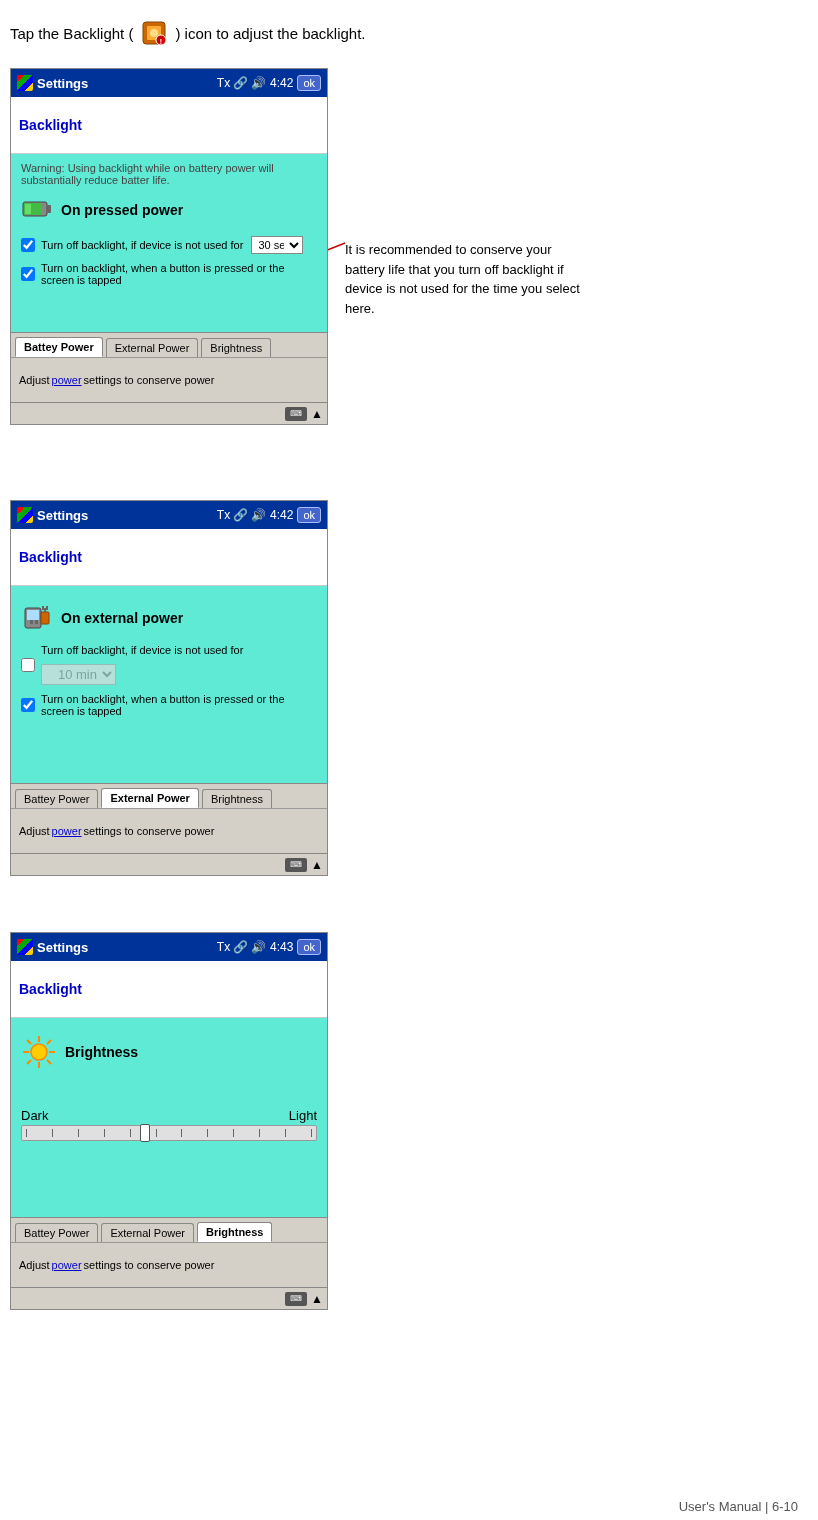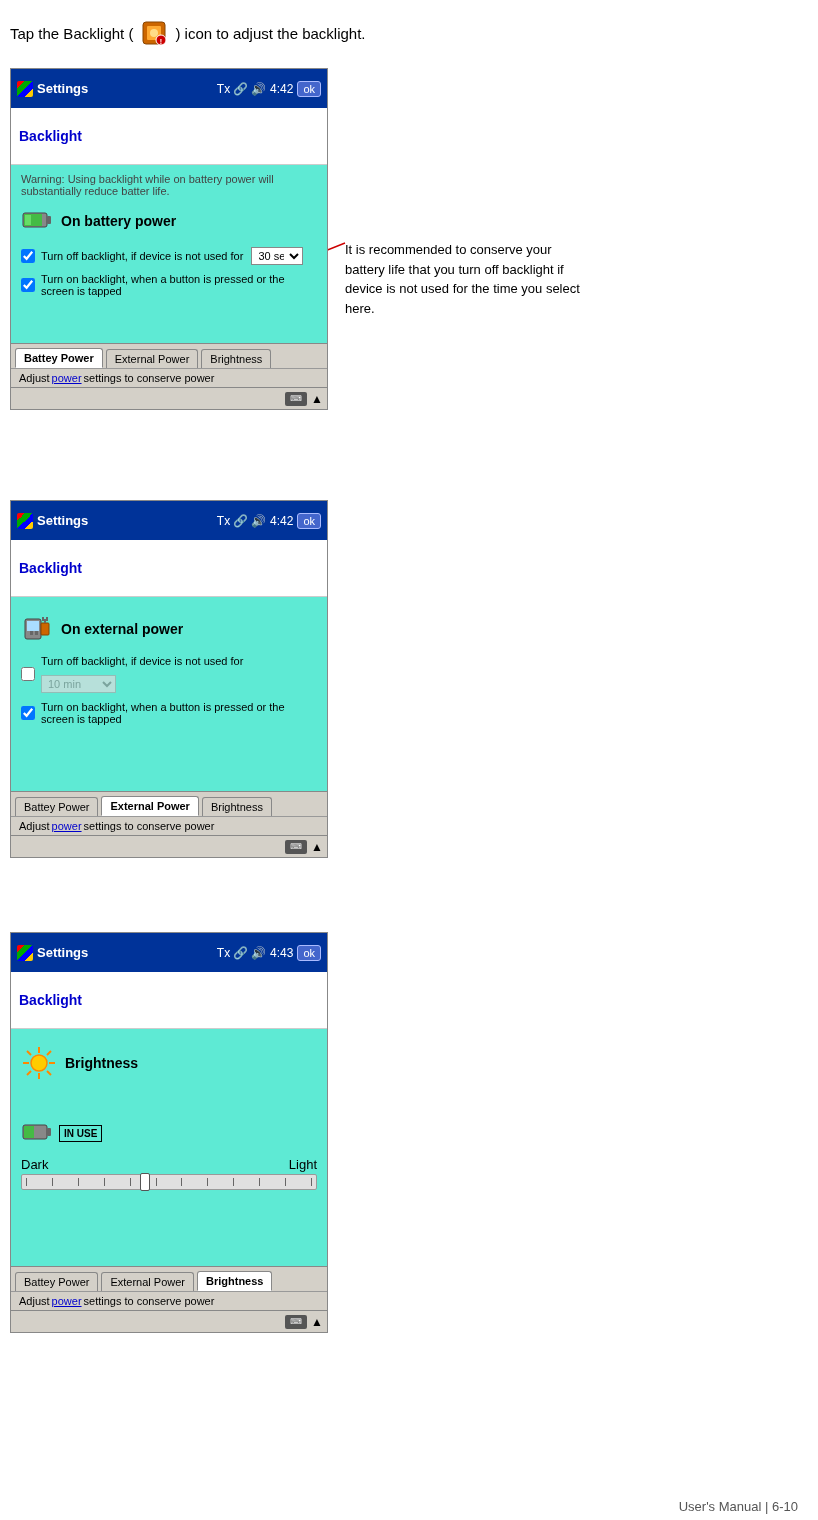--- a/index.html
+++ b/index.html
@@ -35,21 +35,21 @@
     }
 
     
     .title-bar {
       background: #003399;
       color: white;
       display: flex;
       align-items: center;
       justify-content: space-between;
       padding: 3px 6px;
-      height: 39px;
+      height: 28px;
     }
     .title-bar-left {
       display: flex;
       align-items: center;
       gap: 4px;
       font-size: 13px;
       font-weight: bold;
     }
     .title-bar-right {
       display: flex;
@@ -138,23 +138,24 @@
       background: white;
       font-size: 11px;
       padding: 1px 2px;
       width: 52px;
     }
 
     .dropdown-disabled {
       background: #ddd;
       color: #888;
       border: 1px solid #aaa;
-      font-size: 11px;
+      font-size: 13px;
       padding: 1px 2px;
       width: 75px;
+      text-align: right;
     }
 
     
     .tab-bar {
       background: #d4d0c8;
       border-top: 1px solid #888;
       display: flex;
       align-items: center;
       padding: 4px 4px 0 4px;
       gap: 3px;
@@ -173,21 +174,21 @@
     .tab-btn.active {
       background: #ffffff;
       border-bottom: 1px solid white;
       font-weight: bold;
     }
 
     
     .panel-footer {
       background: #d4d0c8;
       border-top: 1px solid #999;
-      padding: 3px 8px;
+      padding: 16px 8px;
       font-size: 11px;
       display: flex;
       align-items: center;
       gap: 2px;
       text-align: right;
     }
 
     .power-link {
       color: #0000cc;
       text-decoration: underline;
@@ -361,21 +362,21 @@
   <div class="panel-content">
     <div class="warning-text">Warning: Using backlight while on battery power will substantially reduce batter life.</div>
     <div class="section-title-row">
 
       <svg class="section-icon" width="32" height="32" viewBox="0 0 32 32">
         <rect x="2" y="8" width="24" height="14" rx="2" fill="#888" stroke="#444" stroke-width="1"></rect>
         <rect x="26" y="11" width="4" height="8" rx="1" fill="#666"></rect>
         <rect x="3" y="9" width="18" height="12" fill="#44bb44"></rect>
         <rect x="4" y="10" width="6" height="10" fill="#66dd66"></rect>
       </svg>
-      <span class="section-title">On battery power</span>
+      <span class="section-title">On pressed power</span>
     </div>
 
     <div class="checkbox-row">
       <input type="checkbox" checked="" style="">
       <div class="dropdown-inline">
         <span>Turn off backlight, if device is not used for</span>
         <select class="dropdown-select">
           <option>30 sec</option>
           <option>1 min</option>
           <option>2 min</option>
@@ -508,29 +509,20 @@
         <line x1="28" y1="18" x2="34" y2="18" stroke="#ff8800" stroke-width="2"></line>
         <line x1="6" y1="6" x2="10" y2="10" stroke="#ff8800" stroke-width="2"></line>
         <line x1="26" y1="26" x2="30" y2="30" stroke="#ff8800" stroke-width="2"></line>
         <line x1="30" y1="6" x2="26" y2="10" stroke="#ff8800" stroke-width="2"></line>
         <line x1="6" y1="30" x2="10" y2="26" stroke="#ff8800" stroke-width="2"></line>
       </svg>
       <span class="section-title">Brightness</span>
     </div>
     <div style="height:20px;"></div>
 
-    <div class="in-use-badge">
-
-      <svg class="in-use-icon" width="32" height="32" viewBox="0 0 32 32">
-        <rect x="2" y="8" width="24" height="14" rx="2" fill="#888" stroke="#444" stroke-width="1"></rect>
-        <rect x="26" y="11" width="4" height="8" rx="1" fill="#666"></rect>
-        <rect x="3" y="9" width="10" height="12" fill="#44bb44"></rect>
-      </svg>
-      <span class="in-use-text">IN USE</span>
-    </div>
 
     <div class="slider-container">
       <div class="slider-labels">
         <span>Dark</span>
         <span>Light</span>
       </div>
       <div class="slider-track">
         <div class="slider-ticks">
           <div class="slider-tick"></div>
           <div class="slider-tick"></div>

